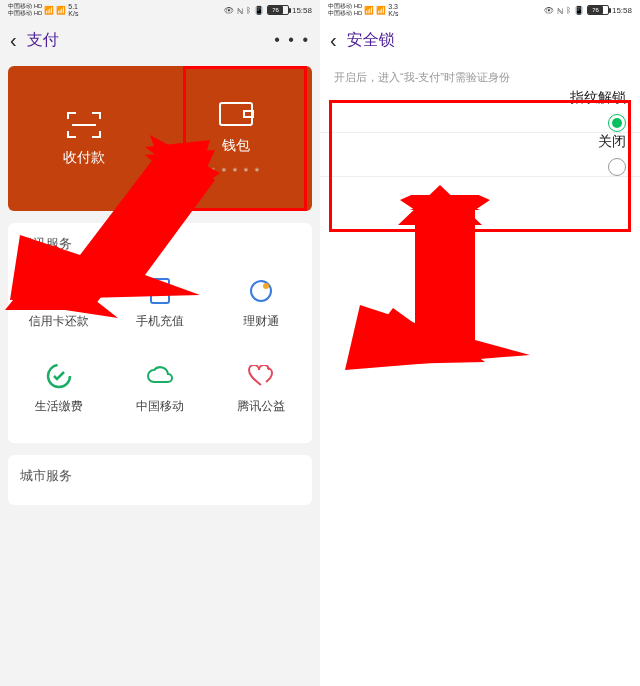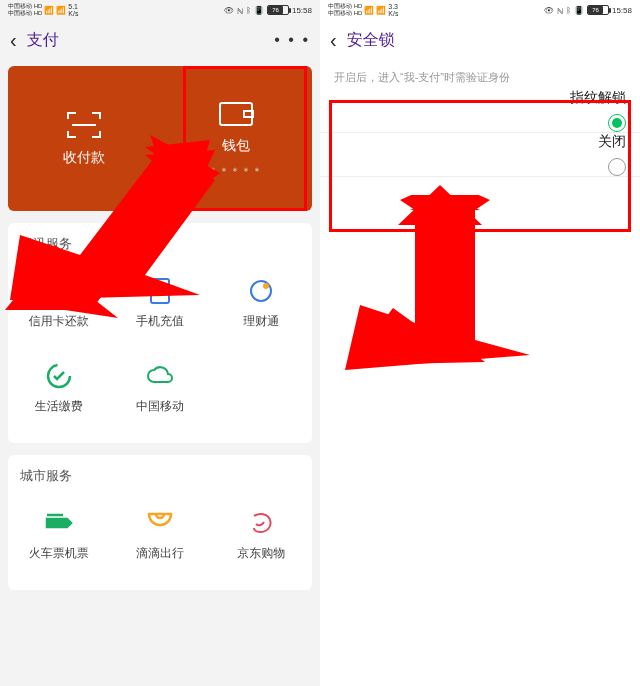--- a/index.html
+++ b/index.html
@@ -141,50 +141,32 @@
             <span class="lb">生活缴费</span>
           </div>
         <div class="gitem">
             <span class="ic">
               <svg width="28" height="20">
                 <path d="M8 16a6 6 0 010-12 8 8 0 0114 4 4 4 0 010 8z" stroke="#1aad64" stroke-width="2" fill="none"></path>
               </svg>
             </span>
             <span class="lb">中国移动</span>
           </div>
+        <div class="gitem">
+            <span class="ic">
+              <svg width="26" height="22">
+                <path d="M13 20C5 14 1 10 1 5a5 5 0 0110 0 5 5 0 0110 0M19 3a5 5 0 015 5c0 3-2 6-6 9" stroke="#e14b5a" stroke-width="2" fill="none"></path>
+              </svg>
+            </span>
+            <span class="lb">腾讯公益</span>
+          </div>
       </div>
     </div>
     <div class="card">
       <div class="card-title">城市服务</div>
-      <div class="grid">
-        <div class="gitem">
-            <span class="ic">
-              <svg width="28" height="20">
-                <path d="M2 6h20l4 4-4 4H2zM2 2h16" stroke="#1aad64" stroke-width="2.5" fill="#1aad64"></path>
-              </svg>
-            </span>
-            <span class="lb">火车票机票</span>
-          </div>
-        <div class="gitem">
-            <span class="ic">
-              <svg width="26" height="22">
-                <path d="M2 2h22a10 10 0 01-22 0zM9 2a4 4 0 008 0" stroke="#f6a623" stroke-width="2.5" fill="none"></path>
-              </svg>
-            </span>
-            <span class="lb">滴滴出行</span>
-          </div>
-        <div class="gitem">
-            <span class="ic">
-              <svg width="26" height="22">
-                <path d="M6 4c6-4 14-2 16 4s-2 12-10 12c-4 0-6-2-6-4M8 12c2 2 6 2 8-2" stroke="#e14b5a" stroke-width="2" fill="none"></path>
-              </svg>
-            </span>
-            <span class="lb">京东购物</span>
-          </div>
-      </div>
     </div>
   </div>
 
   <div class="screen">
     <div class="statusbar">
       <div class="sb-left">
         <div class="carrier">
             <span>中国移动 HD</span>
             <span>中国移动 HD</span>
           </div>

